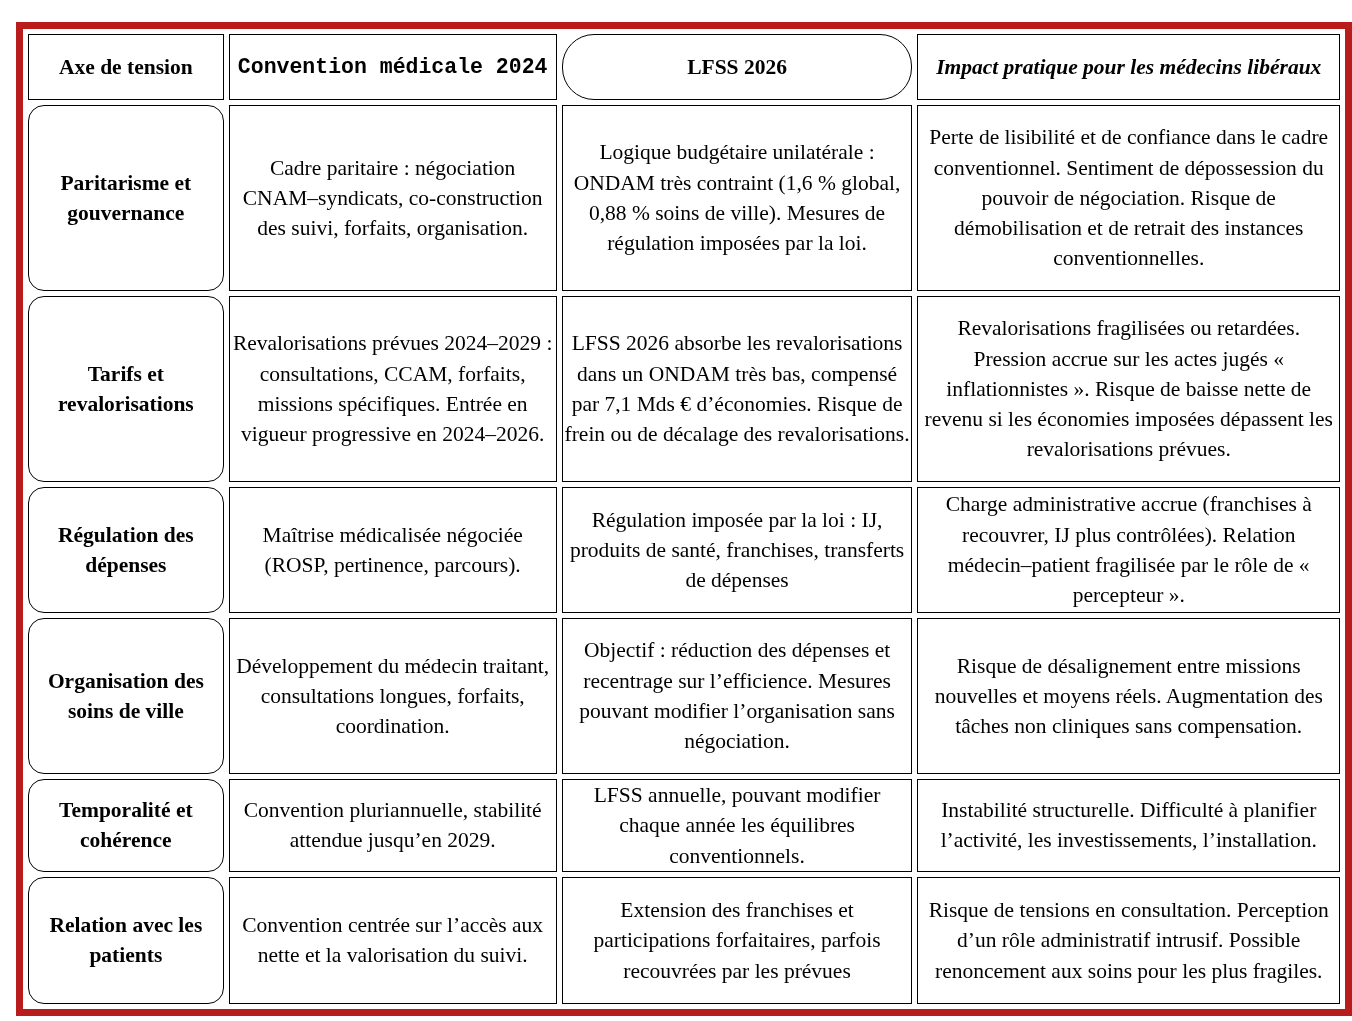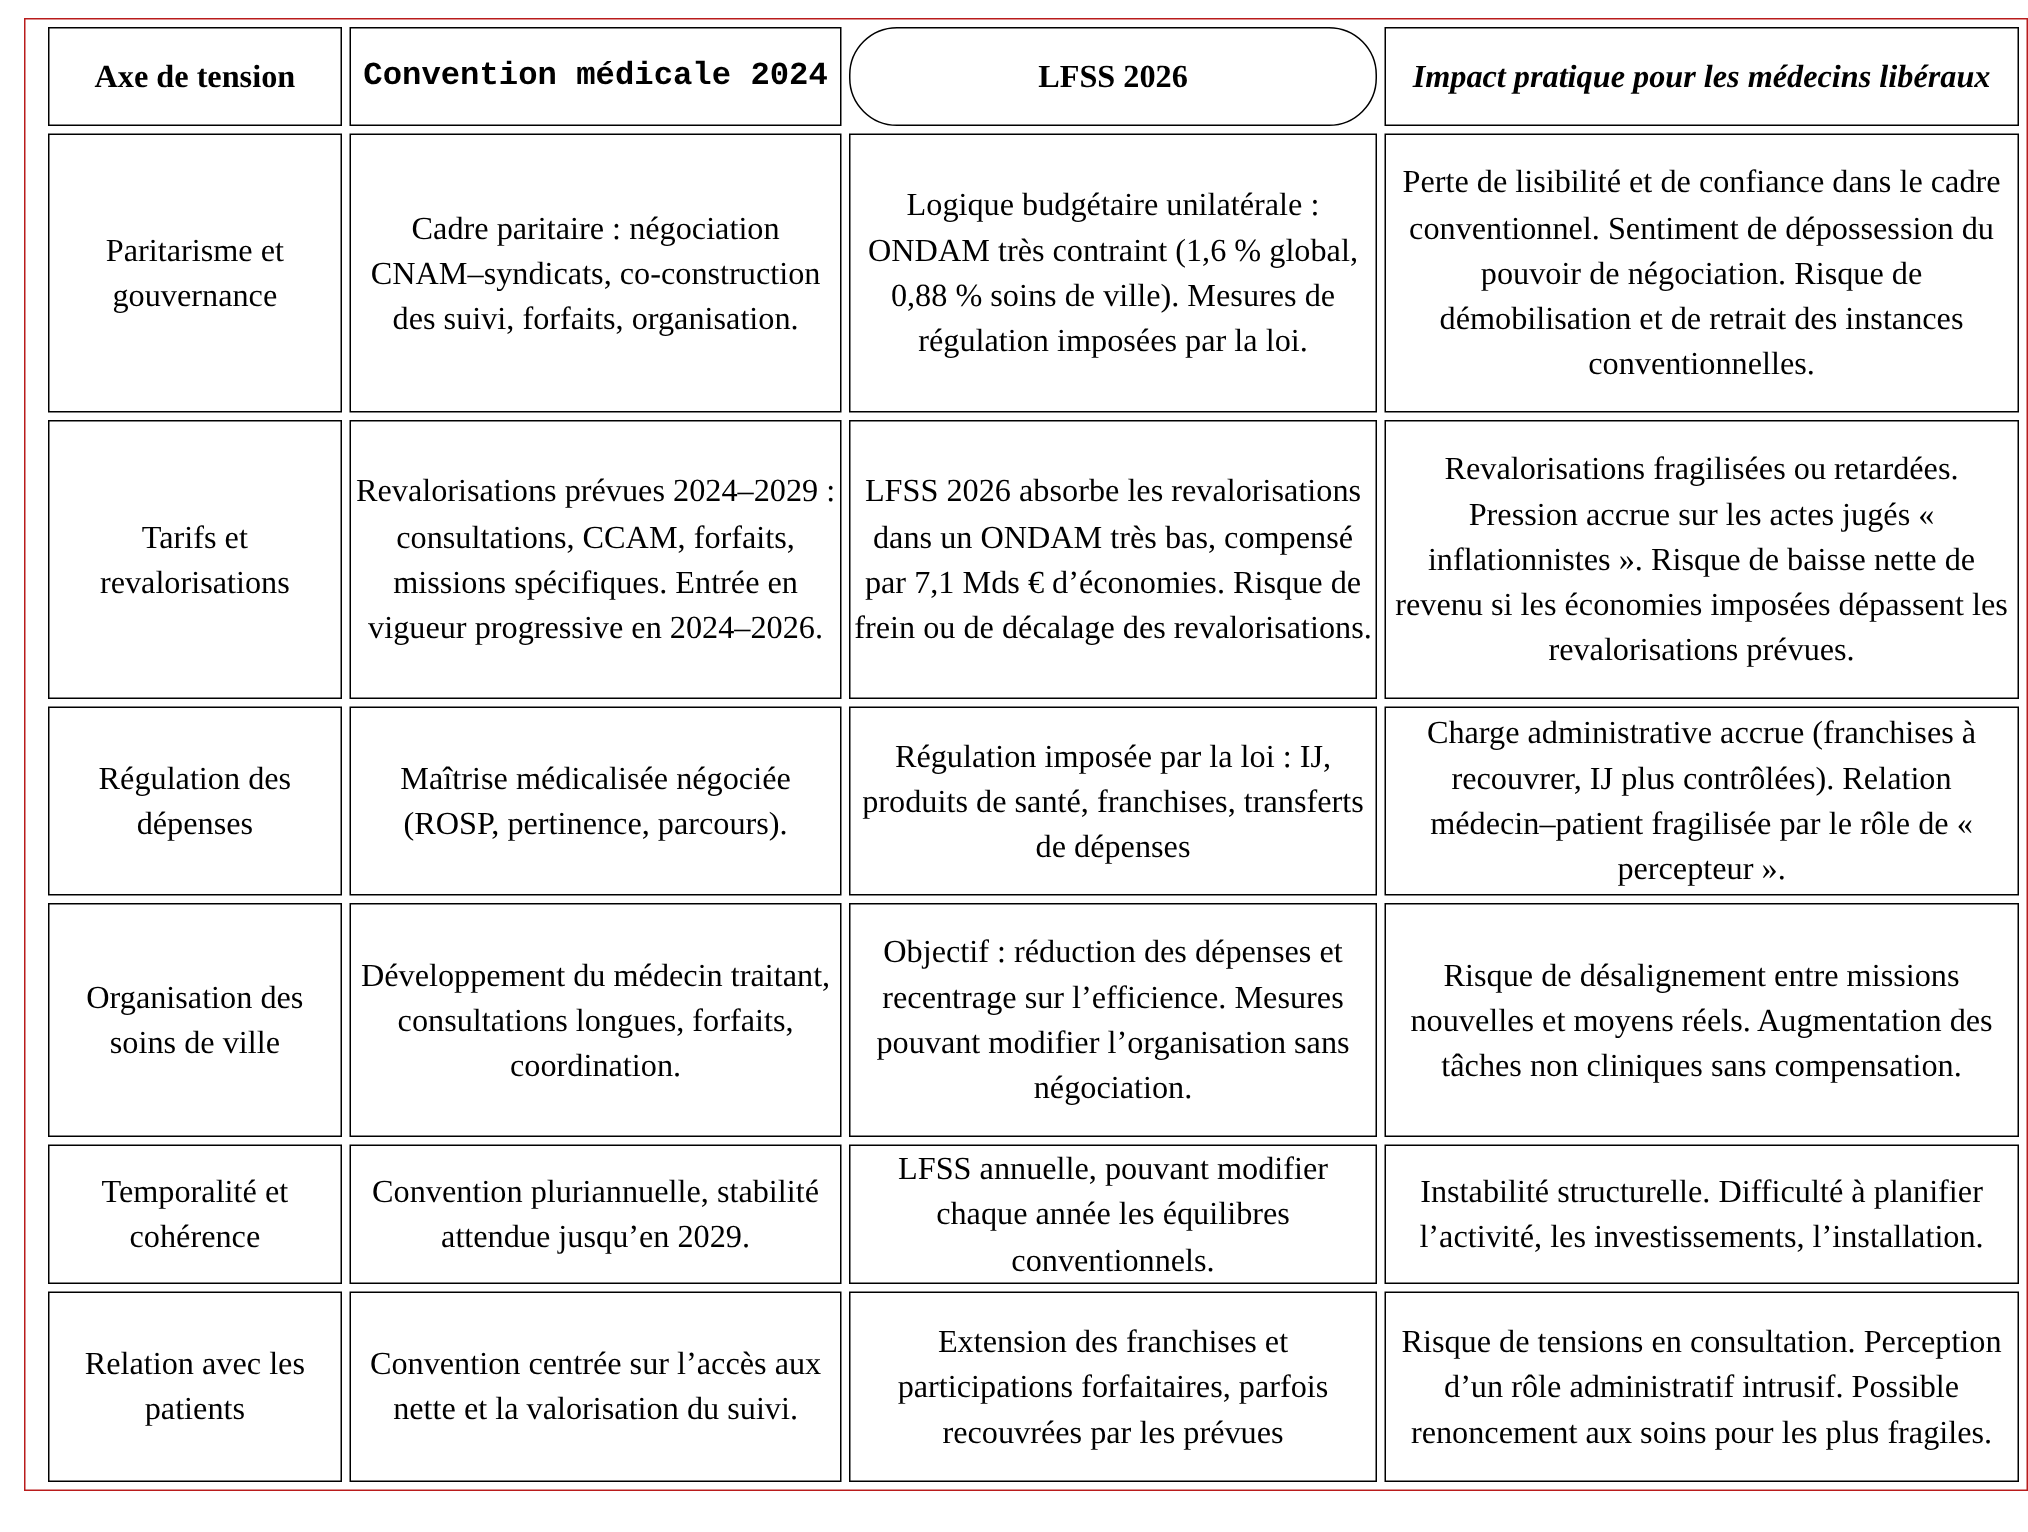--- a/index.html
+++ b/index.html
@@ -1,37 +1,36 @@
 <!DOCTYPE html>
 <html><head>
 <meta charset="utf-8">
 <style>
   html, body { margin: 0; padding: 0; background: #ffffff; }
   body { width: 1352px; height: 1021px; overflow: hidden; position: relative; }
   .outer {
-    position: absolute; left: 16px; top: 12px;
-    border: 1px solid #b91c1c;
-    padding-left: 10px;
+    position: absolute; left: 16px; top: 22px;
+    border: 7px solid #b91c1c;
   }
   table.tension {
     border-collapse: separate;
     border-spacing: 5px;
     font-family: "Liberation Serif", "DejaVu Serif", serif;
     font-size: 21.5px;
     line-height: 30.3px;
     color: #000;
   }
   table.tension td, table.tension th {
     border: 1px solid #000;
     text-align: center;
     vertical-align: middle;
     padding: 0 1px;
   }
   table.tension th { font-weight: bold; line-height: 27px; }
-  table.tension td.axis { font-weight: normal; }
+  table.tension td.axis { font-weight: bold; border-radius: 16px; }
   .c1 { width: 192px; }
   .c2 { width: 325px; font-family: Liberation Mono, monospace; }
   .c3 { width: 348px; border-radius: 32px; }
   .c4 { width: 420px; font-style: italic; }
   tr.h  { height: 66px; }
   tr.r1 { height: 186px; }
   tr.r2 { height: 186px; }
   tr.r3 { height: 126px; }
   tr.r4 { height: 156px; }
   tr.r5 { height: 73px; }

